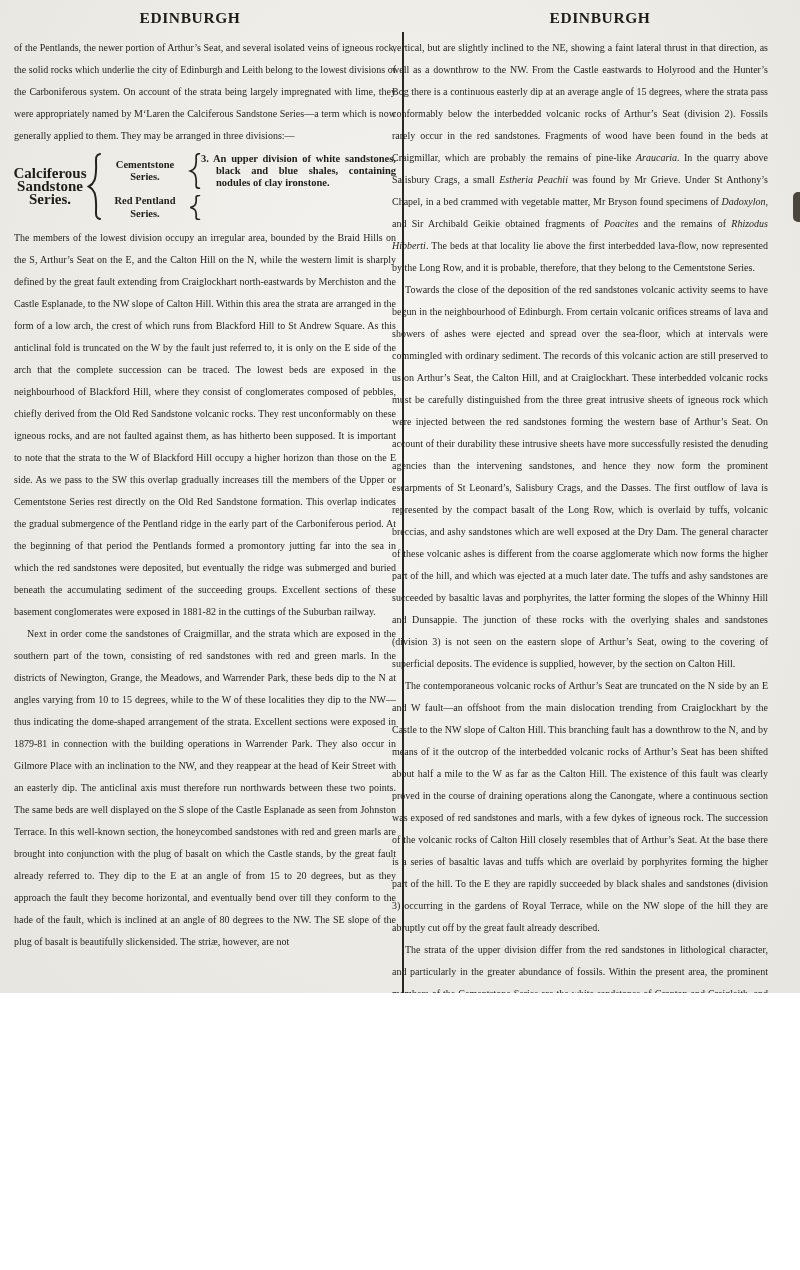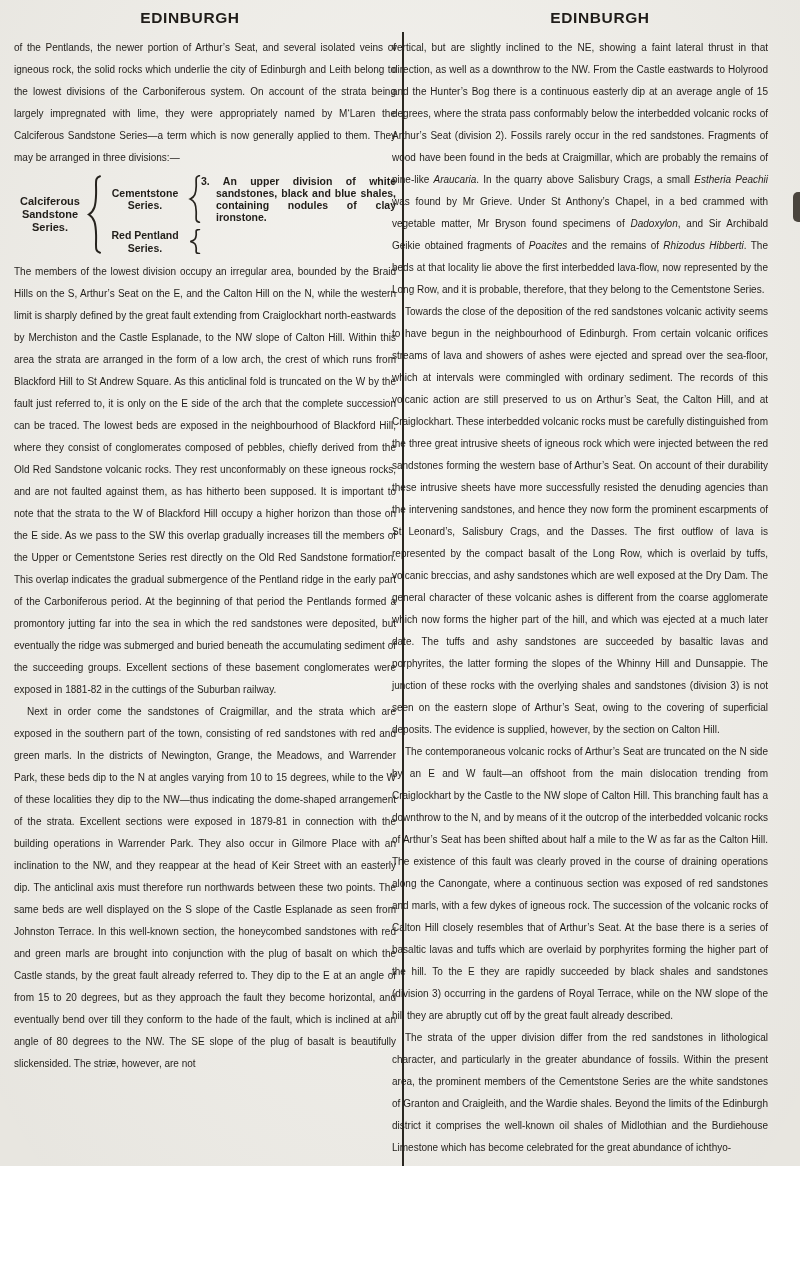--- a/index.html
+++ b/index.html
@@ -2,25 +2,25 @@
 <html style="--paper: #f1efe9; --ink: #201d19;"><head>
 <meta charset="utf-8">
 <style>
   html, body {
     margin: 0; padding: 0;
     width: 800px; height: 1270px;
     overflow: hidden;
   }
   .page {
     position: relative;
-    width: 800px; height: 1166px;
+    width: 800px; height: 993px;
     background: var(--paper, #f1efe9);
     background-image: radial-gradient(ellipse at 50% 40%, rgba(255,255,255,0.35), rgba(0,0,0,0.04) 95%);
     color: var(--ink, #201d19);
-    font-family: Liberation Sans, sans-serif;
+    font-family: Liberation Serif, serif;
     overflow: hidden;
   }
   .running-head {
     position: absolute; top: 9px;
     width: 400px; text-align: center;
     font-weight: bold; font-size: 15.5px; letter-spacing: 0.6px;
   }
   .running-head.left  { left: -10px; }
   .running-head.right { left: 400px; }
   .column-divider {
@@ -44,21 +44,21 @@
   .diagram {
     display: flex; align-items: stretch;
     margin: 6px 0 7px 0;
     font-weight: bold;
     font-size: 10.5px; line-height: 12px;
   }
   .d-root {
     width: 72px;
     display: flex; align-items: center; justify-content: center;
     text-align: center;
-    font-size: 11px; line-height: 13px;
+    font-size: 15px; line-height: 13px;
   }
   .brace-wrap {
     position: relative; align-self: stretch;
   }
   .brace-wrap.big   { width: 16px; }
   .brace-wrap.small { width: 13px; }
   .brace-wrap svg { position: absolute; left: 0; top: 0; width: 100%; height: 100%; }
   .d-right { flex: 1; display: flex; flex-direction: column; }
   .d-row { display: flex; align-items: center; margin-bottom: 3px; }
   .d-row:last-child { margin-bottom: 0; }

